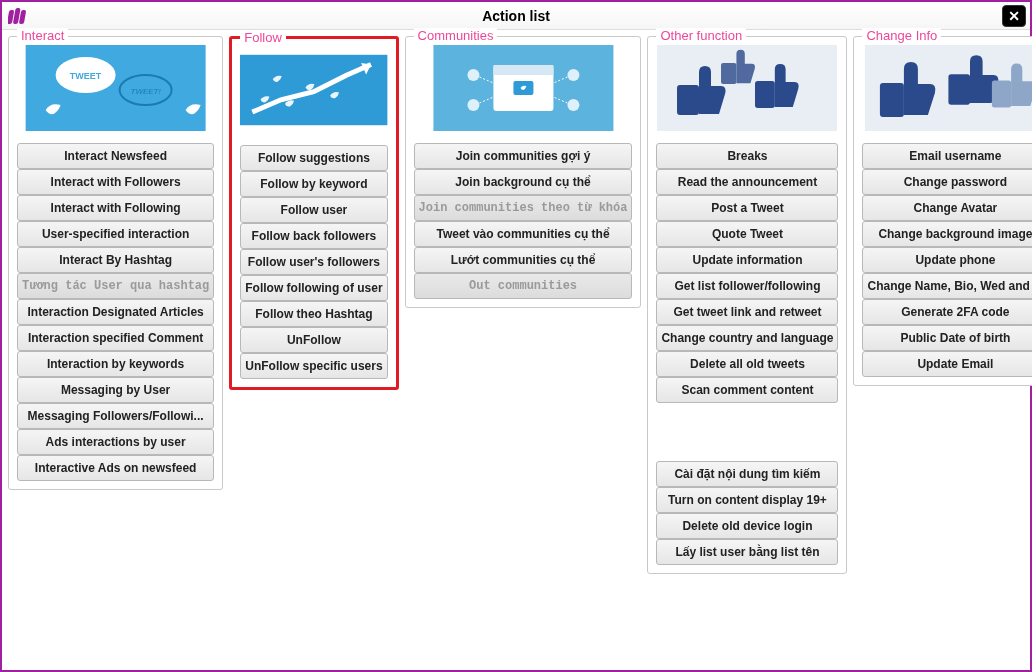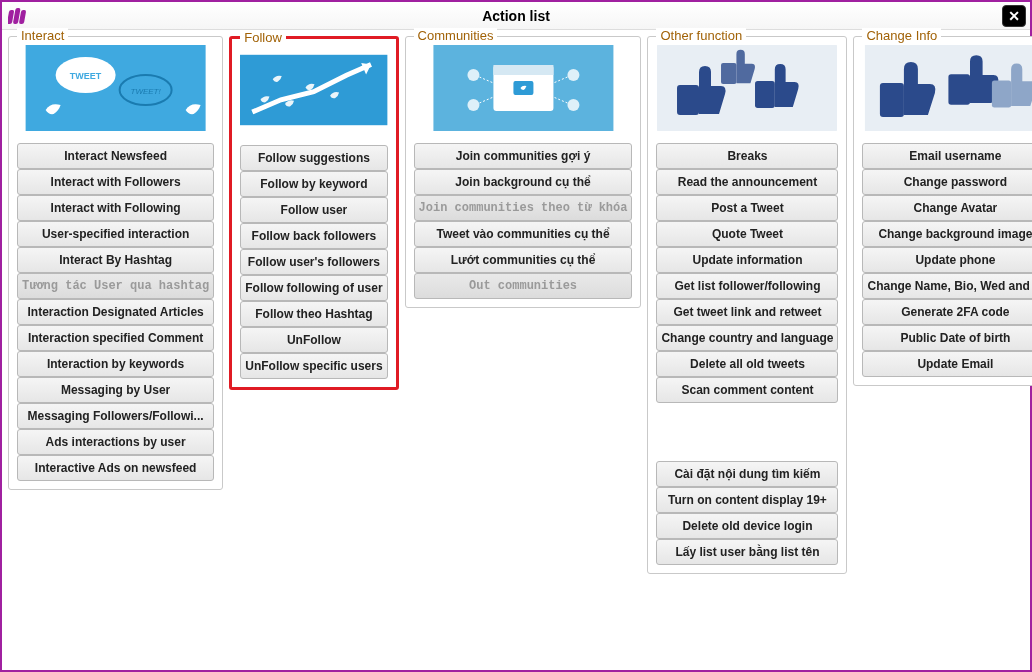--- a/index.html
+++ b/index.html
@@ -73,21 +73,21 @@
   .group.highlight {
     border: 3px solid #e01b24;
   }
   .group-title {
     position: absolute;
     top: -9px;
     left: 8px;
     background: #fff;
     padding: 0 4px;
     font-size: 13px;
-    color: #a16207;
+    color: #ec4899;
   }
   .thumb {
     width: 100%;
     height: 86px;
     border-radius: 2px;
     margin-bottom: 12px;
     display: block;
   }
   .btn {
     display: block;

